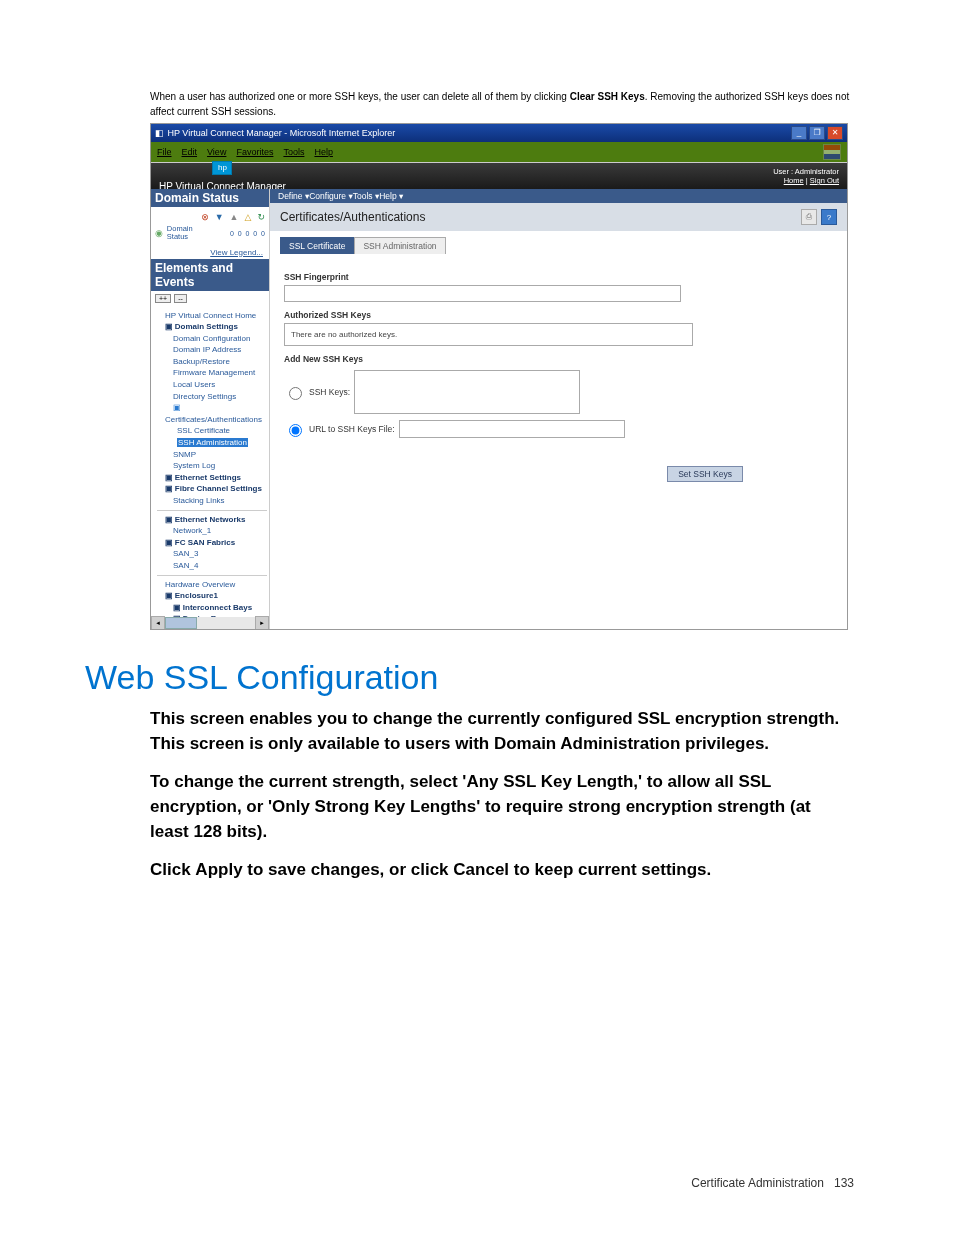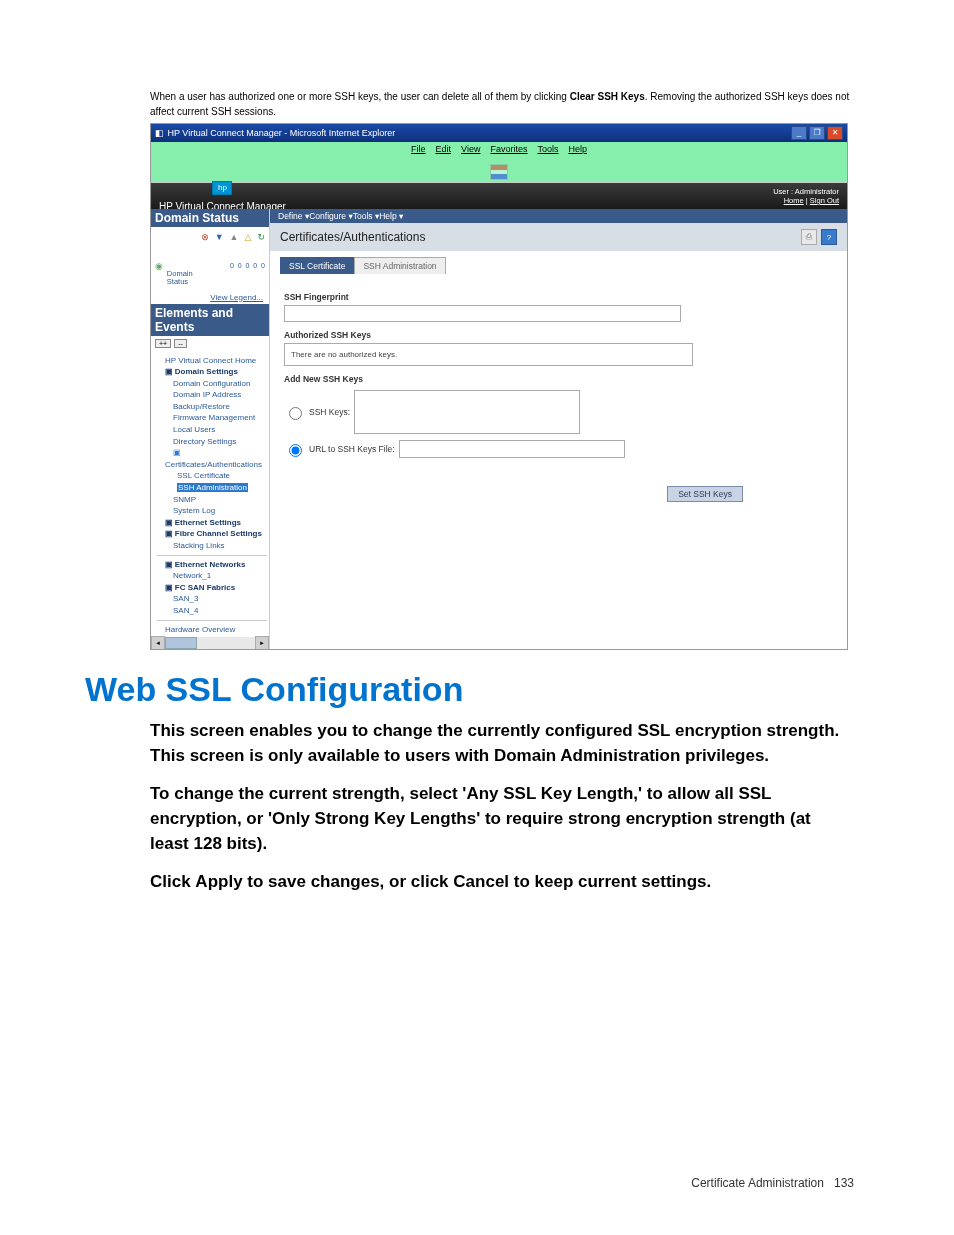--- a/index.html
+++ b/index.html
@@ -36,30 +36,29 @@
     display: flex;
     align-items: center;
     justify-content: space-between;
     height: 14px;
   }
   .titlebar-left { display:flex; align-items:center; gap:4px; font-size:9px;}
   .wincontrols { display:flex; gap:2px;}
   .winbtn { width:14px; height:12px; background:#4a7ac8; border:1px solid #2a4a88; color:#fff; font-size:8px; display:flex; align-items:center; justify-content:center; line-height:1;}
   .winbtn.close { background:#d84a2a;}
   .menubar {
-    background:#86efac;
+    background:#4d7c0f;
     padding:2px 6px;
     font-size:9px;
     color:#000;
     display:flex;
     gap:10px;
     align-items:center;
     justify-content:space-between;
     border-bottom:1px solid #ccc;
-    flex-direction:column;
   }
   .menubar-left { display:flex; gap:10px;}
   .menubar-right { width:16px; height:14px; background:linear-gradient(red 33%, white 33% 66%, blue 66%); opacity:0.4; border:1px solid #999;}
   .hpheader {
     background: linear-gradient(#3a3a3a, #1a1a1a);
     color:#fff;
     padding:4px 8px;
     display:flex;
     align-items:center;
     justify-content:space-between;
@@ -147,24 +146,24 @@
   .form-label { font-weight:bold; margin:8px 0 3px 0;}
   .textbox { width:395px; height:15px; border:1px solid #aaa; background:#fff;}
   .keysbox { width:395px; border:1px solid #aaa; background:#fff; padding:6px; margin-top:3px; font-size:8px; color:#444;}
   .radio-row { display:flex; align-items:center; gap:4px; margin:6px 0;}
   .textarea { width:220px; height:38px; border:1px solid #aaa; background:#fff; resize:none;}
   .smallfield { width:220px; height:14px; border:1px solid #aaa; background:#fff;}
   .setbtn { background:#c8d4e4; border:1px solid #7a8aaa; padding:2px 10px; font-size:8.5px; color:#2a3a5a; cursor:pointer; float:right; margin-right:90px; margin-top:22px;}
   
   h1.section {
     font-family: "Segoe UI Light", "Arial Narrow", Arial, sans-serif;
-    font-weight:700;
+    font-weight:400;
     font-size:34px;
     color:#0073cf;
-    margin:20px 0 10px 0;
+    margin:28px 0 10px 0;
   }
   .bodytext {
     font-size:17px;
     line-height:1.45;
     margin:0 0 14px 65px;
     font-weight:bold;
   }
   .footer {
     position:absolute;
     bottom:30px;
@@ -230,21 +229,21 @@
         <div class="status-icons">
           <div class="status-row" style="color:#c04020;">
             <span>⊗</span>
             <span style="color:#2a6aa8;">▼</span>
             <span style="color:#888;">▲</span>
             <span style="color:#d0a020;">△</span>
             <span style="color:#2a8a4a;">↻</span>
           </div>
           <div style="display:flex; gap:4px; align-items:center; padding-top:2px;">
             <span style="color:#6a6;">◉</span>
-            <span style="font-size:7.5px; color:#2a5a9a; line-height:1.1;margin-top:25px;">
+            <span style="font-size:7.5px; color:#2a5a9a; line-height:1.1;">
               <span>Domain</span><br>
               <span>Status</span>
             </span>
             <span style="flex:1"></span>
             <span style="font-size:7px; color:#2a5a9a;">0&nbsp;&nbsp;0&nbsp;&nbsp;0&nbsp;&nbsp;0&nbsp;&nbsp;0</span>
           </div>
         </div>
         <div class="legend-link">View Legend...</div>
 
         <div class="sect-head">Elements and Events</div>

